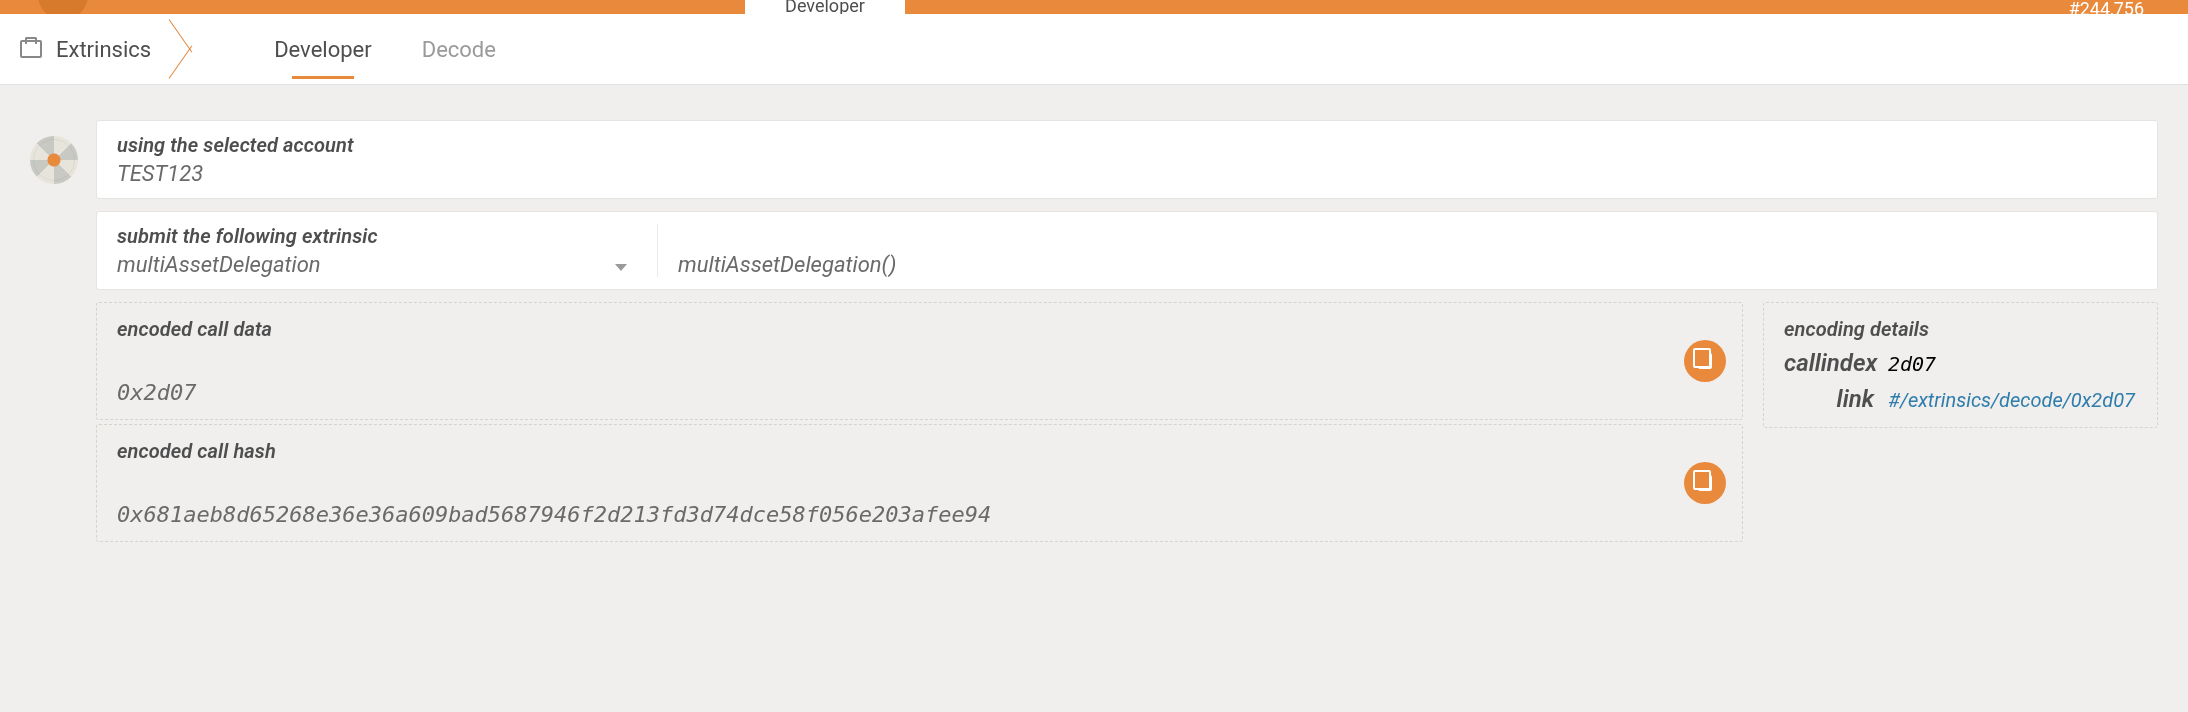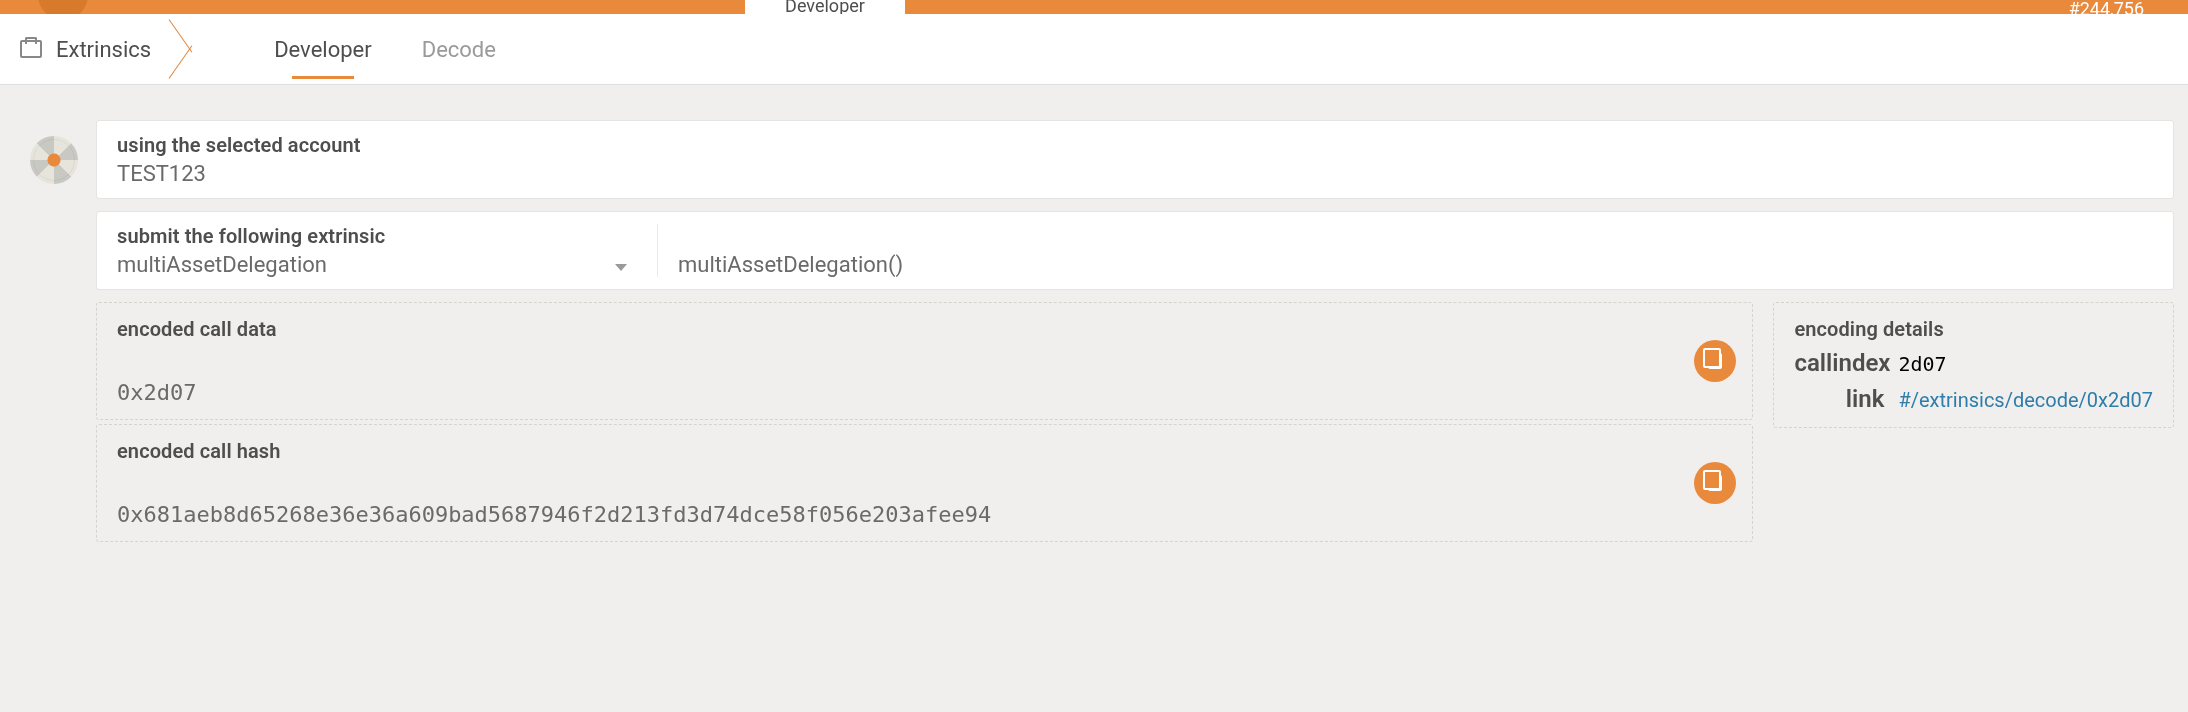--- a/index.html
+++ b/index.html
@@ -78,21 +78,21 @@
   .arrow-sep::after { bottom:0; width:40px; transform-origin:left; transform:rotate(-55deg); }
 
   .subtabs { display:flex; gap:50px; margin-left:50px; }
   .subtab { font-size:22px; color:#9a9a9a; cursor:pointer; padding: 16px 0; position: relative; }
   .subtab.active { color:#4e4e4e; }
   .subtab.active::after {
     content:""; position:absolute; left:18px; right:18px; bottom:-1px; height:3px; background:#e8893c;
   }
 
   
-  .content { padding: 35px 14px 0 30px; }
+  .content { padding: 35px 30px 0 30px; font-style: italic; }
 
   .row-account {
     display:flex; align-items:center; gap:18px;
     margin-bottom: 12px;
   }
   .identicon {
     width:48px; height:48px; border-radius:50%;
     background:
       radial-gradient(circle at 50% 50%, #e8893c 0 6px, transparent 7px),
       conic-gradient(#e7e4dc 0 12.5%, #c9c9c4 0 25%, #e7e4dc 0 37.5%, #c9c9c4 0 50%, #e7e4dc 0 62.5%, #c9c9c4 0 75%, #e7e4dc 0 87.5%, #c9c9c4 0 100%);

